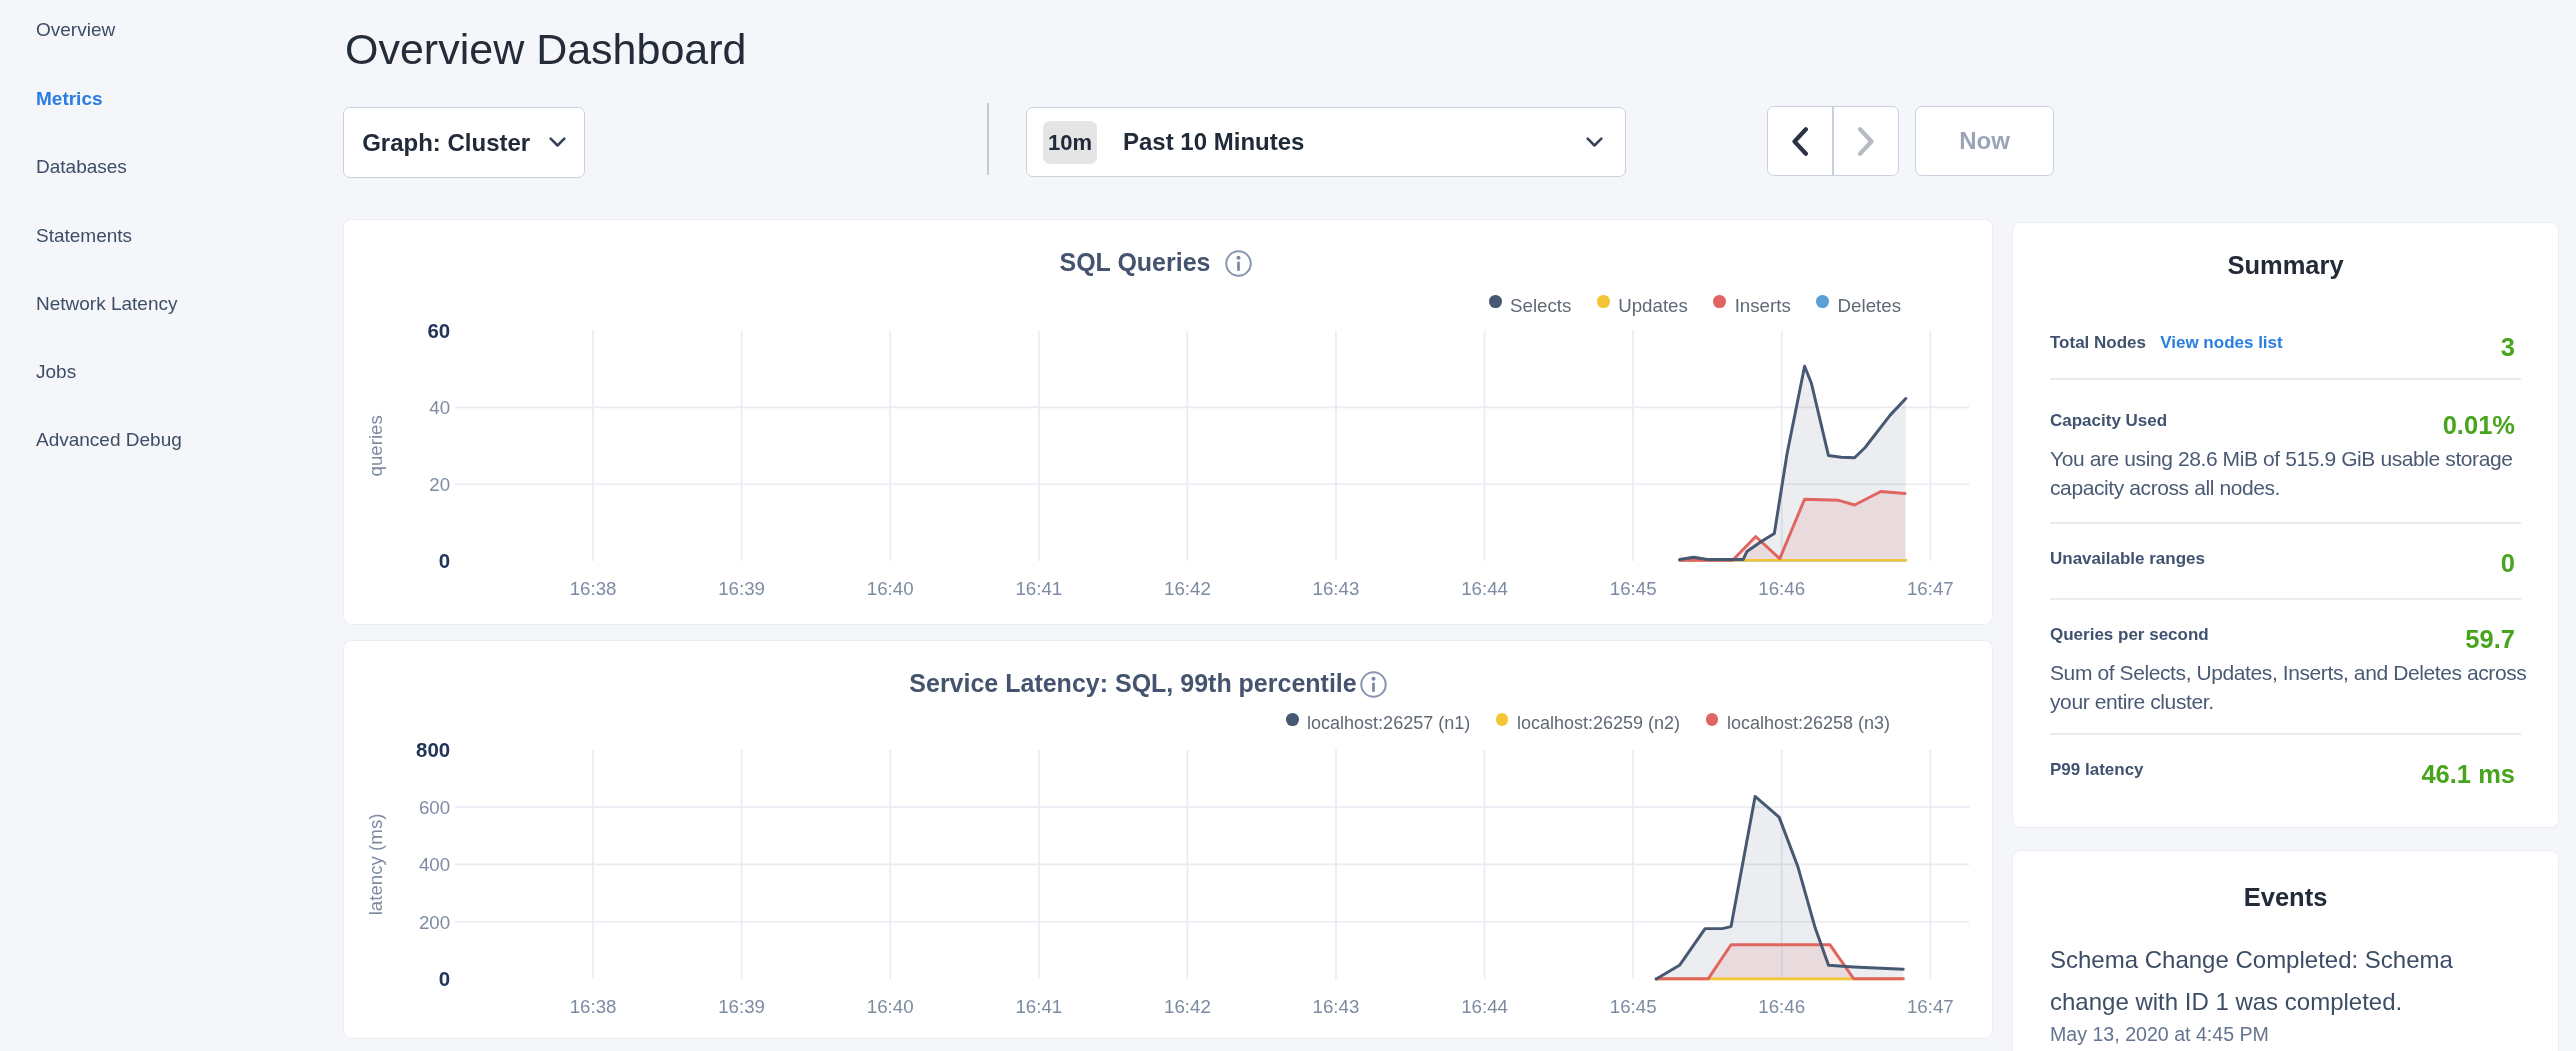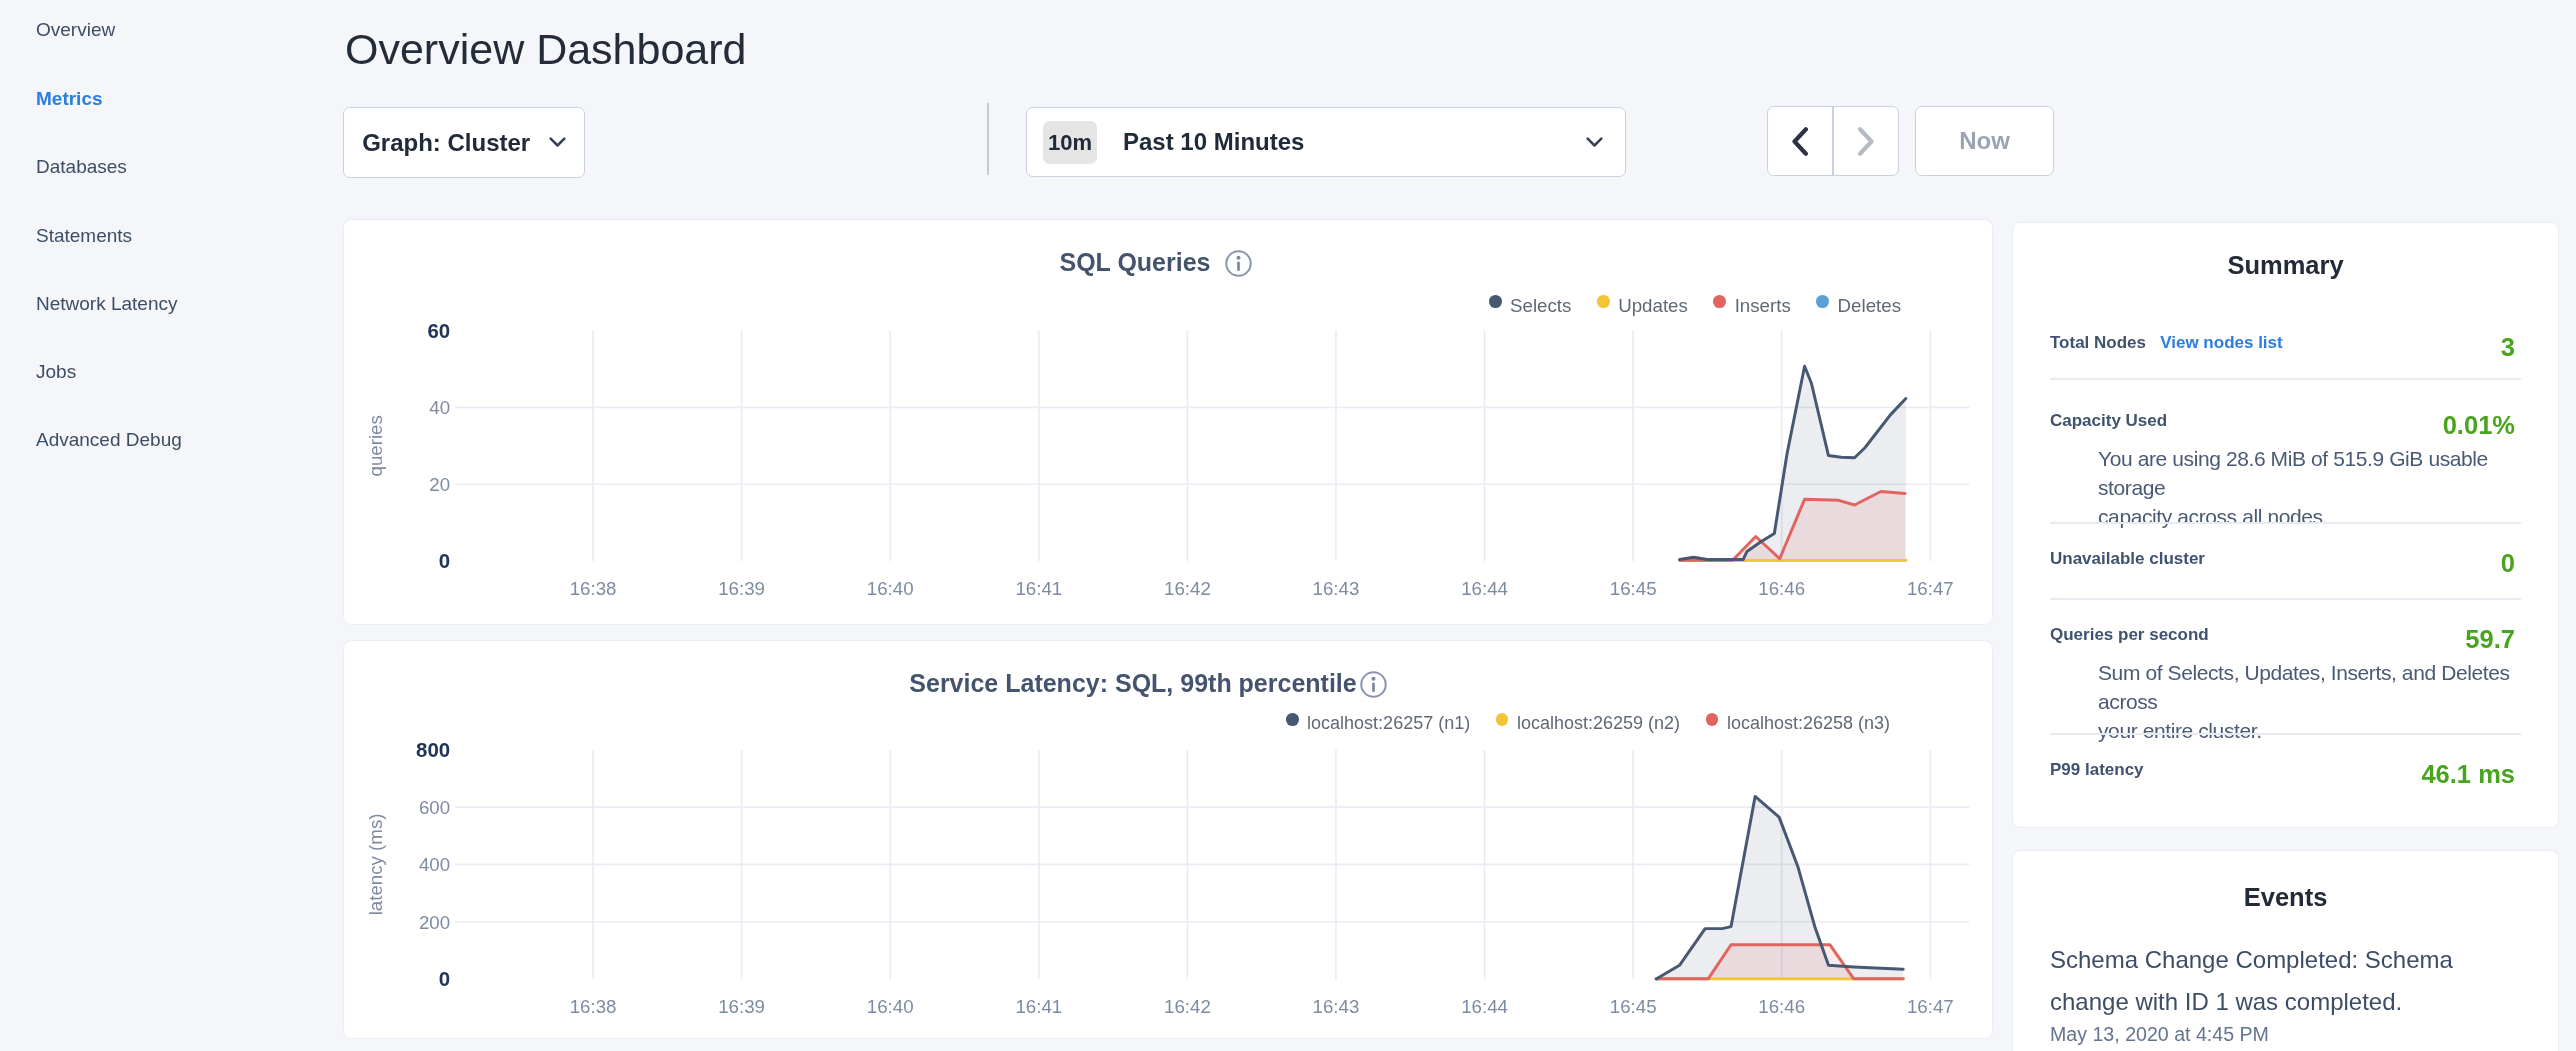--- a/index.html
+++ b/index.html
@@ -7,21 +7,21 @@
 .abs { position:absolute; }
 .nav { position:absolute; left:24px; font-size:19px; color:#3e4d66; white-space:nowrap;margin-left:12px; }
 .card { position:absolute; background:#fff; border:1.7px solid #e9edf3; border-radius:8.5px; }
 .btn { position:absolute; background:#fff; border:1.7px solid #c9d1de; border-radius:6.8px; display:flex; align-items:center; justify-content:center; font-weight:bold; color:#202a39; font-size:24px; }
 .ctitle { position:absolute; font-size:25px; font-weight:bold; color:#44536e; white-space:nowrap; transform:translateX(-50%); }
 .legend { position:absolute; display:flex; align-items:flex-start; font-size:18.7px; color:#5f6975; white-space:nowrap; }
 .dot { display:inline-block; width:12.8px; height:12.8px; border-radius:50%; margin-right:8.5px; flex:none; }
 .srow { position:absolute; left:37px; right:43px; display:flex; justify-content:space-between; }
 .slabel { font-size:17px; font-weight:bold; color:#3f526f; }
 .sval { font-size:25.5px; font-weight:bold; color:#48a41d; }
-.sdesc { position:absolute; left:37px; font-size:21px; letter-spacing:-0.4px; color:#4a5a74; line-height:29px;margin-left:48px; }
+.sdesc { position:absolute; left:37px; font-size:21px; letter-spacing:-0.4px; color:#4a5a74; line-height:29px; }
 .sdiv { position:absolute; left:37px; right:37px; height:1.7px; background:#e7ebf0; }
 </style></head>
 <body>
 <div id="page">
 
 <div class="nav" style="top:19px;">Overview</div>
 <div class="nav" style="top:88px; color:#2a7de1; font-weight:bold;">Metrics</div>
 <div class="nav" style="top:156px;">Databases</div>
 <div class="nav" style="top:225px;">Statements</div>
 <div class="nav" style="top:293px;">Network Latency</div>
@@ -175,21 +175,21 @@
     <span class="sval">3</span>
   </div>
   <div class="sdiv" style="top:155px;"></div>
   <div class="srow" style="top:188px;">
         <span class="slabel">Capacity Used</span>
         <span class="sval">0.01%</span>
       </div>
   <div class="sdesc" style="top:221px;">You are using 28.6 MiB of 515.9 GiB usable storage<br>capacity across all nodes.</div>
   <div class="sdiv" style="top:299px;"></div>
   <div class="srow" style="top:326px;">
-        <span class="slabel">Unavailable cluster</span>
+        <span class="slabel">Unavailable ranges</span>
         <span class="sval">0</span>
       </div>
   <div class="sdiv" style="top:375px;"></div>
   <div class="srow" style="top:402px;">
         <span class="slabel">Queries per second</span>
         <span class="sval">59.7</span>
       </div>
   <div class="sdesc" style="top:435px;">Sum of Selects, Updates, Inserts, and Deletes across<br>your entire cluster.</div>
   <div class="sdiv" style="top:510px;"></div>
   <div class="srow" style="top:537px;">

